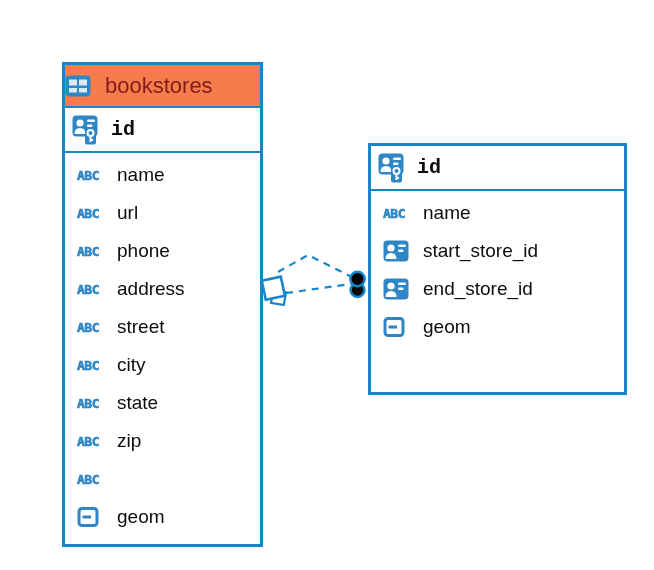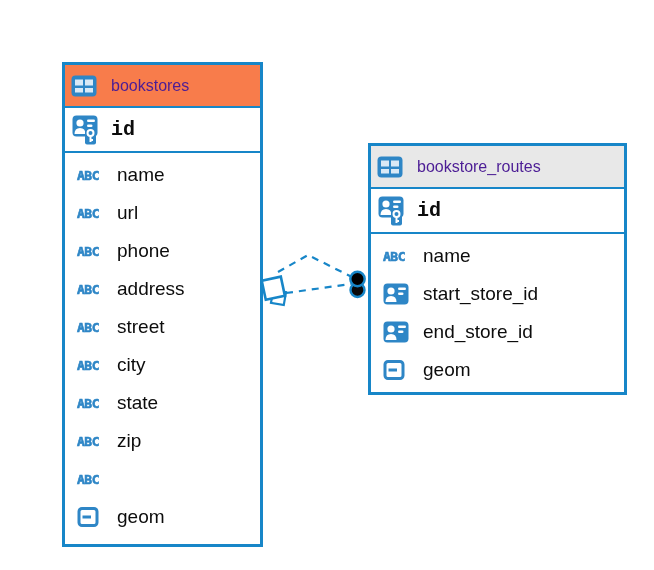--- a/index.html
+++ b/index.html
@@ -21,25 +21,25 @@
   }
   #table-bookstores { left: 62px; top: 62px; width: 201px; height: 485px; }
   #table-routes     { left: 368px; top: 143px; width: 259px; height: 252px; }
 
   .entity-header {
     height: 43px;
     flex: 0 0 43px;
     display: flex;
     align-items: center;
     gap: 9px;
-    padding-left: 6px;
+    padding-left: 0;
     border-bottom: 2px solid #1786c8;
     box-sizing: border-box;
-    font-size: 16px;
-    color: #4c1d95;
+    font-size: 22px;
+    color: #7f1d1d;
     white-space: nowrap;
   }
   #table-bookstores .entity-header { background: #f87c4b; }
   #table-routes .entity-header     { background: #e8e8e8; }
 
   .pk-row {
     height: 45px;
     flex: 0 0 45px;
     display: flex;
     align-items: center;
@@ -183,32 +183,20 @@
             <rect x="2" y="2.5" width="18" height="17" rx="3" fill="#fff" stroke="#2e86c6" stroke-width="3"></rect>
             <rect x="5.5" y="9.5" width="8.5" height="3" fill="#2e86c6"></rect>
           </svg>
         </span>
         <span>geom</span>
       </div>
     </div>
   </div>
 
   <div class="entity" id="table-routes">
-    <div class="entity-header">
-      <span class="icon">
-        <svg width="26" height="22" viewBox="0 0 26 22">
-          <rect x="0.5" y="0.5" width="25" height="21" rx="4" fill="#2e86c6"></rect>
-          <rect x="4" y="4.5" width="8" height="6" fill="#d9e9f6"></rect>
-          <rect x="14" y="4.5" width="8" height="6" fill="#d9e9f6"></rect>
-          <rect x="4" y="13" width="8" height="4.5" fill="#d9e9f6"></rect>
-          <rect x="14" y="13" width="8" height="4.5" fill="#d9e9f6"></rect>
-        </svg>
-      </span>
-      <span>bookstore_routes</span>
-    </div>
 
     <div class="pk-row">
       <span class="icon pk-icon-wrap">
         <svg width="27" height="30" viewBox="0 0 27 30">
           <rect x="0.5" y="0.5" width="25" height="21" rx="4" fill="#2e86c6"></rect>
           <circle cx="8" cy="8" r="3.6" fill="#fff"></circle>
           <path d="M2.5 19 q0 -6 5.5 -6 q5.5 0 5.5 6 z" fill="#fff"></path>
           <rect x="15" y="4.5" width="8" height="2.6" rx="1.3" fill="#fff"></rect>
           <rect x="15" y="9.5" width="5.5" height="2.6" rx="1.3" fill="#fff"></rect>
           <rect x="13" y="12.5" width="11" height="17" rx="2" fill="#2e86c6"></rect>

